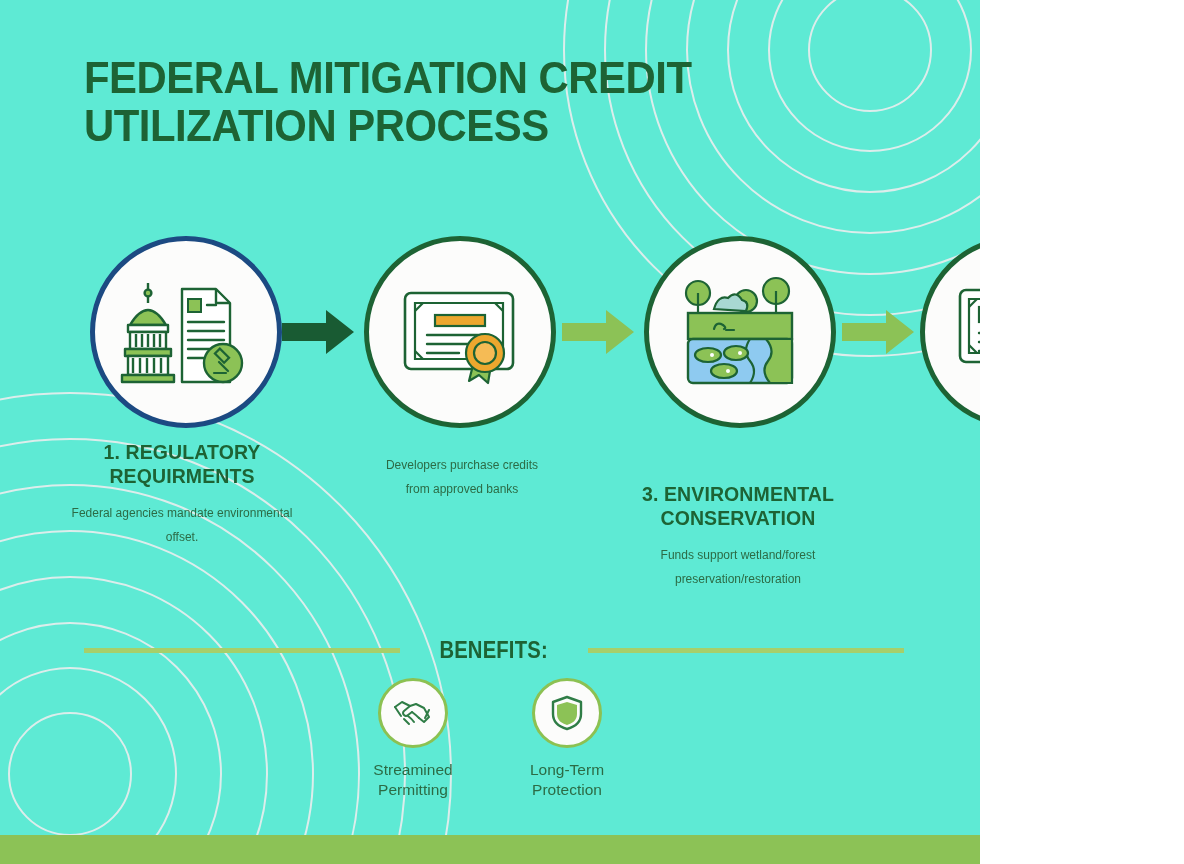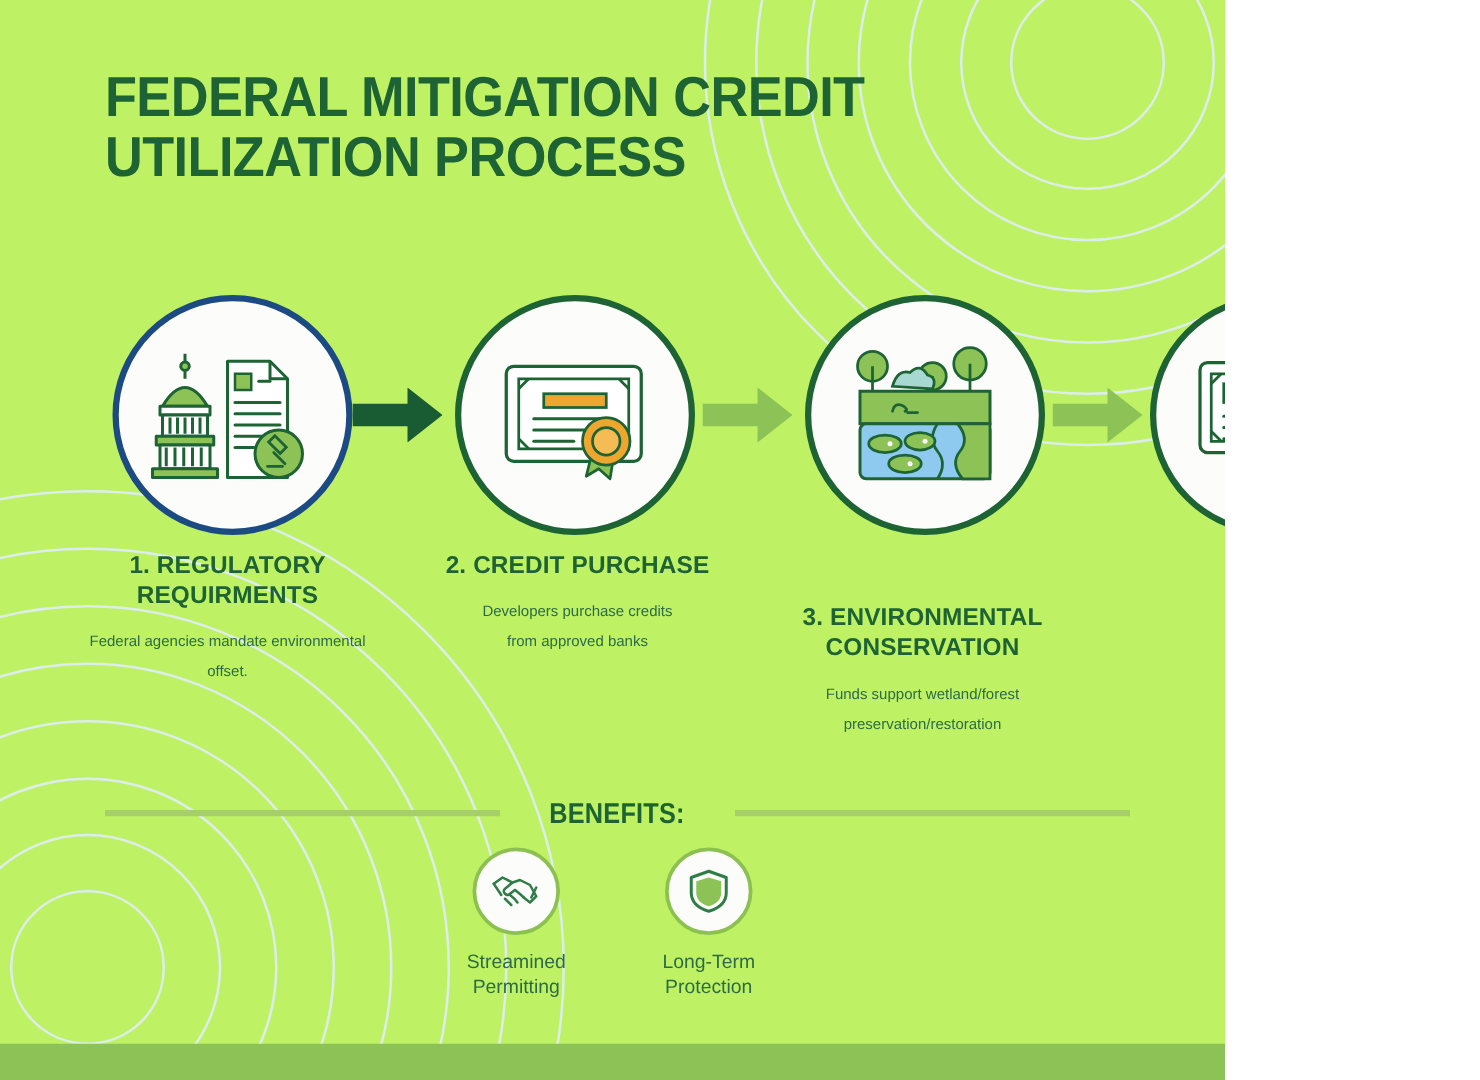--- a/index.html
+++ b/index.html
@@ -7,21 +7,21 @@
     padding: 0;
     background: #ffffff;
   }
   body {
     font-family: "Liberation Sans", sans-serif;
   }
   #canvas {
     position: relative;
     width: 980px;
     height: 864px;
-    background: #bef264;
+    background: #5eead4;
     overflow: hidden;
   }
 
   
   .deco {
     position: absolute;
     border-radius: 50%;
     border: 2px solid #d9ecea;
     pointer-events: none;
   }
@@ -326,21 +326,20 @@
       </svg>
     </div>
   </div>
 
   <div class="step-text" style="left:56px; width:252px;">
     <div class="step-heading">1. REGULATORY REQUIRMENTS</div>
     <div class="step-desc">Federal agencies mandate environmental offset.</div>
   </div>
 
   <div class="step-text" style="left:340px; width:244px;">
-    <div class="step-heading">2. CREDIT PURCHASE</div>
     <div class="step-desc" style="padding:0 34px;">Developers purchase credits from approved banks</div>
   </div>
 
   <div class="step-text" style="left:610px; width:256px;margin-top:42px;">
     <div class="step-heading">3. ENVIRONMENTAL CONSERVATION</div>
     <div class="step-desc">Funds support wetland/forest preservation/restoration</div>
   </div>
 
 
   <div id="benefits-bar">

